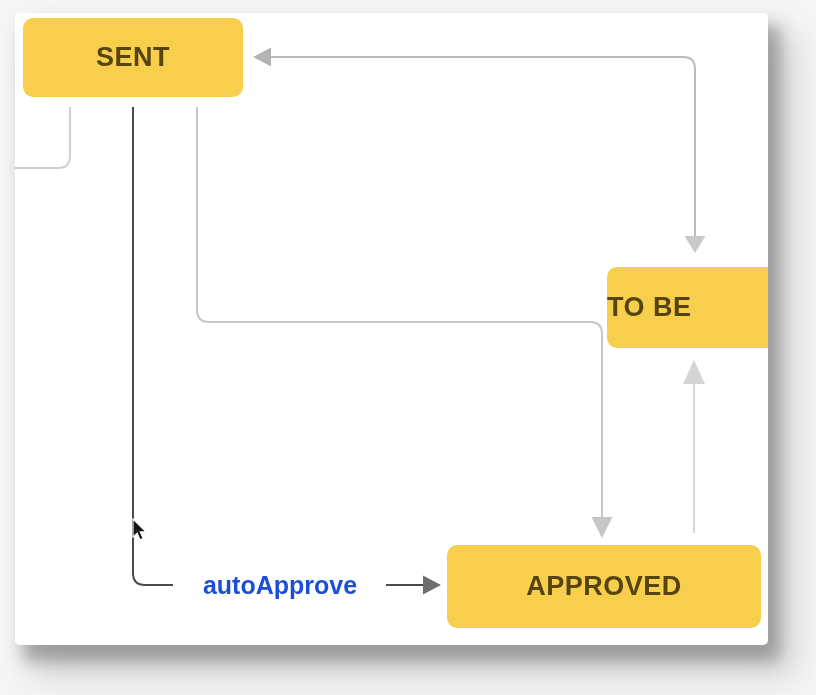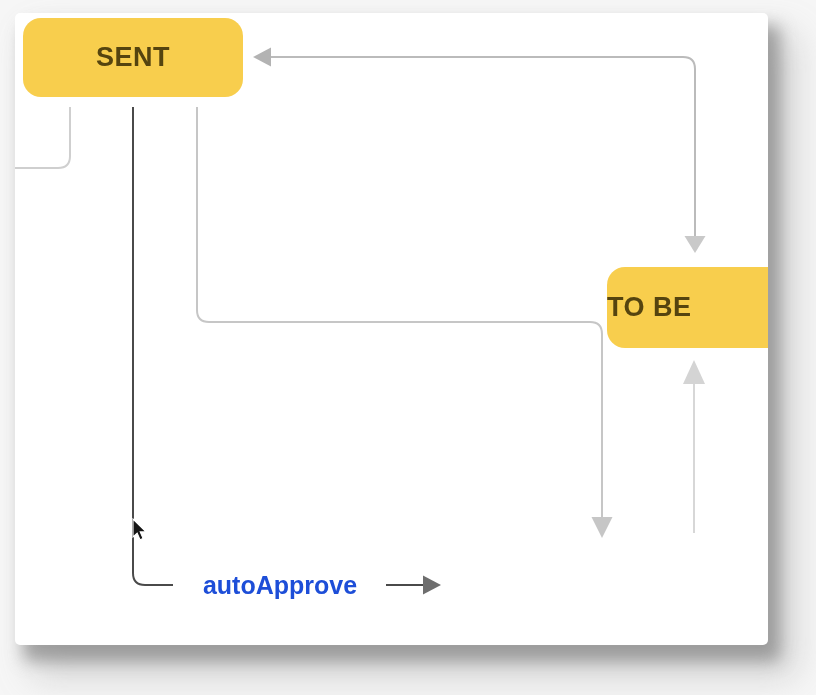--- a/index.html
+++ b/index.html
@@ -23,21 +23,21 @@
     overflow: hidden;
   }
   
   .layer { position: absolute; left: -15px; top: -13px; width: 816px; height: 695px; }
 
   svg.edges { position: absolute; left: 0; top: 0; width: 816px; height: 695px; }
 
   .node {
     position: absolute;
     background: #F8CE4D;
-    border-radius: 18px;
+    border-radius: 10px;
     display: flex; align-items: center; justify-content: center;
     color: #55440F;
     font-weight: bold;
     font-size: 27px;
     letter-spacing: 0.5px;
     white-space: nowrap;
   }
   .node-sent     { left: 23px;  top: 18px;  width: 220px; height: 79px; }
   .node-tobe     { left: 607px; top: 267px; width: 232px; height: 81px; justify-content: flex-start; }
   .node-tobe span{ }
@@ -94,20 +94,23 @@
       </svg>
 
       <div class="node node-sent">
         <span>SENT</span>
       </div>
 
       <div class="node node-tobe">
         <span>TO BE</span>
       </div>
 
+      <div class="node node-approved">
+        <span>APPROVED</span>
+      </div>
 
       <div class="edge-label">autoApprove</div>
 
       <svg class="cursor" viewBox="0 0 18 26">
         <path d="M2 1 L2 19 L6.2 15.2 L9 21.8 L12 20.4 L9.2 13.9 L15 13.9 Z" fill="#151515" stroke="#ffffff" stroke-width="1.1"></path>
       </svg>
 
     </div>
   </div>
 </div>

